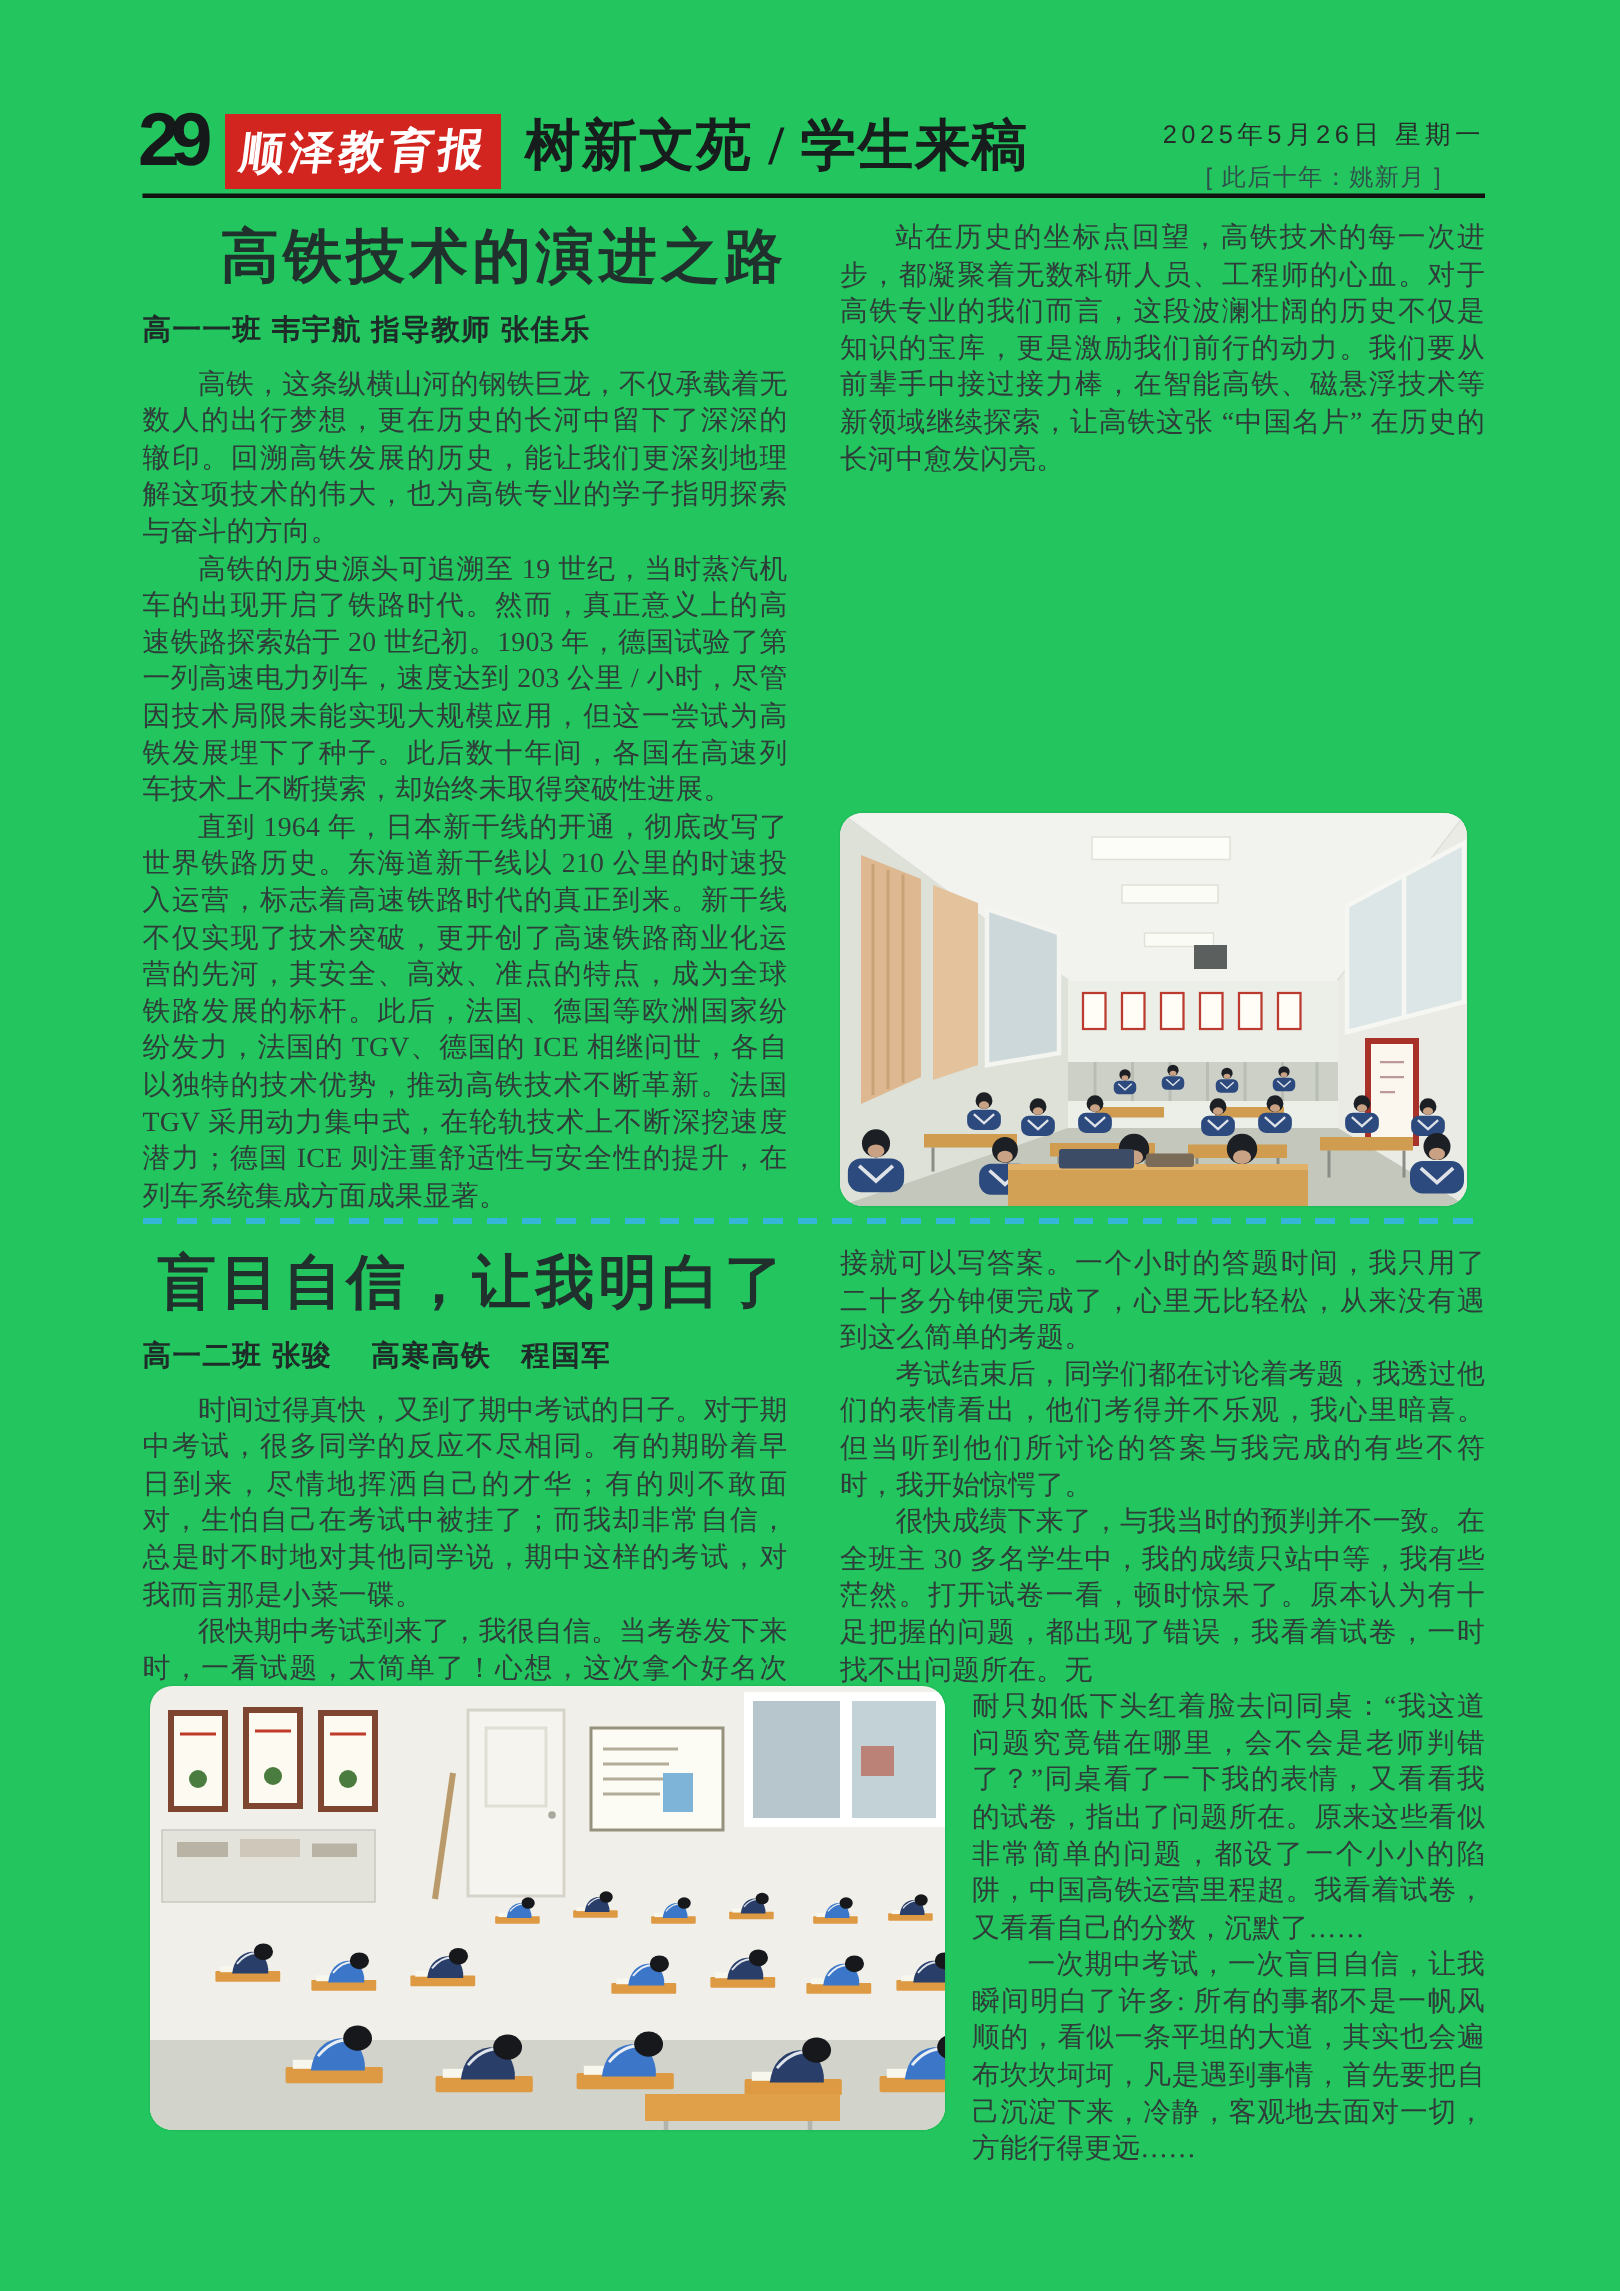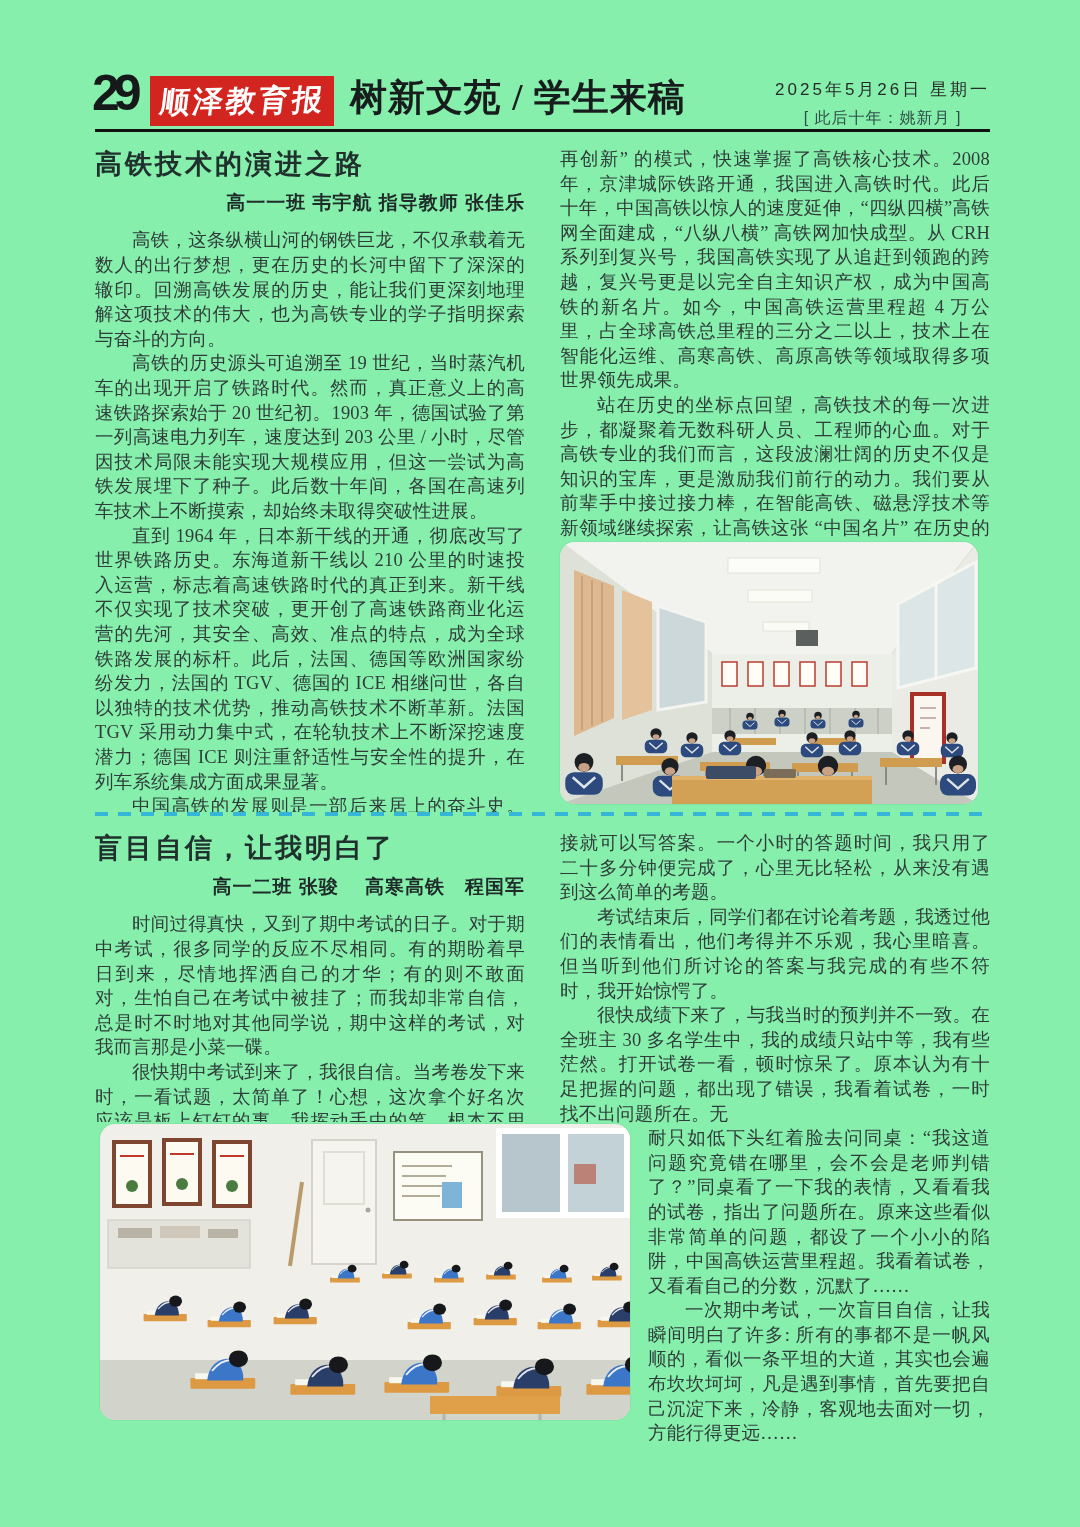--- a/index.html
+++ b/index.html
@@ -1,16 +1,16 @@
 <!DOCTYPE html>
 <html><head>
 <meta charset="utf-8">
 <style>
   html,body{margin:0;padding:0;background:#ffffff;}
-  .page{position:relative;width:1080px;height:1527px;background:#86efac;overflow:hidden;
+  .page{position:relative;width:1080px;height:1527px;background:#22c55e;overflow:hidden;
         font-family:"Liberation Serif","DejaVu Serif",serif;}
   
   .pagenum{position:absolute;left:92px;top:68px;font-family:"Liberation Sans","DejaVu Sans",sans-serif;
            font-weight:900;font-size:50px;letter-spacing:-6px;color:#15191a;line-height:1;}
   .masthead{position:absolute;left:150px;top:76px;width:184px;height:50px;background:#d3251f;
             display:flex;align-items:center;justify-content:center;}
   .masthead span{color:#fff;font-size:30px;font-weight:bold;letter-spacing:3px;
                  transform:skewX(-8deg) rotate(-1deg);font-family:"Liberation Serif","DejaVu Serif",serif;}
   .sectionhead{position:absolute;left:350px;top:74px;font-family:Liberation Serif, serif;
                font-weight:900;font-size:37px;color:#161d1c;letter-spacing:1px;line-height:1.3;}
@@ -18,23 +18,23 @@
              font-family:"Liberation Sans","DejaVu Sans",sans-serif;color:#272b2a;}
   .hdr-date{font-size:17px;letter-spacing:3px;}
   .hdr-editor{font-size:16px;letter-spacing:1px;margin-top:7px;color:#30514b;}
   .hdr-rule{position:absolute;left:95px;top:129px;width:895px;height:3px;background:#121212;}
   
   .col{position:absolute;width:430px;overflow:hidden;}
   .a1-left{left:95px;top:146px;height:666px;}
   .a1-right{left:560px;top:147px;height:394px;}
   .a2-left{left:95px;top:830px;height:292px;}
   .a2-right{left:560px;top:831px;height:614px;}
-  h2.art-title{margin:0 0 8px 0;text-align:left;font-family:"Liberation Sans","DejaVu Sans",sans-serif;
-               font-weight:900;font-size:27px;letter-spacing:3px;color:#20302d;line-height:1.35;}
-  .byline{text-align:right;font-family:"Liberation Sans","DejaVu Sans",sans-serif;font-weight:bold;
+  h2.art-title{margin:0 0 8px 0;text-align:right;font-family:"Liberation Sans","DejaVu Sans",sans-serif;
+               font-weight:900;font-size:39px;letter-spacing:3px;color:#20302d;line-height:1.35;}
+  .byline{text-align:left;font-family:"Liberation Sans","DejaVu Sans",sans-serif;font-weight:bold;
           font-size:19px;color:#1e2b29;margin:0 0 12px 0;letter-spacing:1px;}
   .col p{margin:0;font-size:18.5px;line-height:24.6px;text-align:justify;text-indent:2em;
          color:#2f3d3a;letter-spacing:0.2px;}
   .col p.cont{text-indent:0;}
   .wrapped{margin-left:88px;width:342px;}
   
   .dash-divider{position:absolute;left:95px;top:812px;width:895px;height:4px;
       background:repeating-linear-gradient(90deg,#35b5d8 0 13px,transparent 13px 23px);}
   
   .photo{position:absolute;border-radius:15px;overflow:hidden;box-shadow:0 0 0 1px rgba(0,0,0,0.04);}
@@ -61,21 +61,20 @@
   <div class="col a1-left">
     <h2 class="art-title">高铁技术的演进之路</h2>
     <div class="byline">高一一班 韦宇航  指导教师 张佳乐</div>
     <p>高铁，这条纵横山河的钢铁巨龙，不仅承载着无数人的出行梦想，更在历史的长河中留下了深深的辙印。回溯高铁发展的历史，能让我们更深刻地理解这项技术的伟大，也为高铁专业的学子指明探索与奋斗的方向。</p>
     <p>高铁的历史源头可追溯至 19 世纪，当时蒸汽机车的出现开启了铁路时代。然而，真正意义上的高速铁路探索始于 20 世纪初。1903 年，德国试验了第一列高速电力列车，速度达到 203 公里 / 小时，尽管因技术局限未能实现大规模应用，但这一尝试为高铁发展埋下了种子。此后数十年间，各国在高速列车技术上不断摸索，却始终未取得突破性进展。</p>
     <p>直到 1964 年，日本新干线的开通，彻底改写了世界铁路历史。东海道新干线以 210 公里的时速投入运营，标志着高速铁路时代的真正到来。新干线不仅实现了技术突破，更开创了高速铁路商业化运营的先河，其安全、高效、准点的特点，成为全球铁路发展的标杆。此后，法国、德国等欧洲国家纷纷发力，法国的 TGV、德国的 ICE 相继问世，各自以独特的技术优势，推动高铁技术不断革新。法国 TGV 采用动力集中式，在轮轨技术上不断深挖速度潜力；德国 ICE 则注重舒适性与安全性的提升，在列车系统集成方面成果显著。</p>
     <p>中国高铁的发展则是一部后来居上的奋斗史。2004 年，我国正式拉开高铁建设大幕，通过 “引进消化吸收</p>
   </div>
 
   <div class="col a1-right">
-    <p class="cont">再创新” 的模式，快速掌握了高铁核心技术。2008 年，京津城际铁路开通，我国进入高铁时代。此后十年，中国高铁以惊人的速度延伸，“四纵四横”高铁网全面建成，“八纵八横” 高铁网加快成型。从 CRH 系列到复兴号，我国高铁实现了从追赶到领跑的跨越，复兴号更是以完全自主知识产权，成为中国高铁的新名片。如今，中国高铁运营里程超 4 万公里，占全球高铁总里程的三分之二以上，技术上在智能化运维、高寒高铁、高原高铁等领域取得多项世界领先成果。</p>
     <p>站在历史的坐标点回望，高铁技术的每一次进步，都凝聚着无数科研人员、工程师的心血。对于高铁专业的我们而言，这段波澜壮阔的历史不仅是知识的宝库，更是激励我们前行的动力。我们要从前辈手中接过接力棒，在智能高铁、磁悬浮技术等新领域继续探索，让高铁这张 “中国名片” 在历史的长河中愈发闪亮。</p>
   </div>
 
   <div class="photo photo1">
     <svg viewBox="0 0 418 262" preserveAspectRatio="none">
       <defs>
         <g id="p1stu">
           <rect x="-15" y="5" width="30" height="18" rx="7" fill="#2c4a7e"></rect>
           <path d="M-9,9 L0,17 L9,9" stroke="#dfe3e8" stroke-width="2" fill="none"></path>
           <circle cx="0" cy="-3" r="7.5" fill="#1c1f24"></circle>

